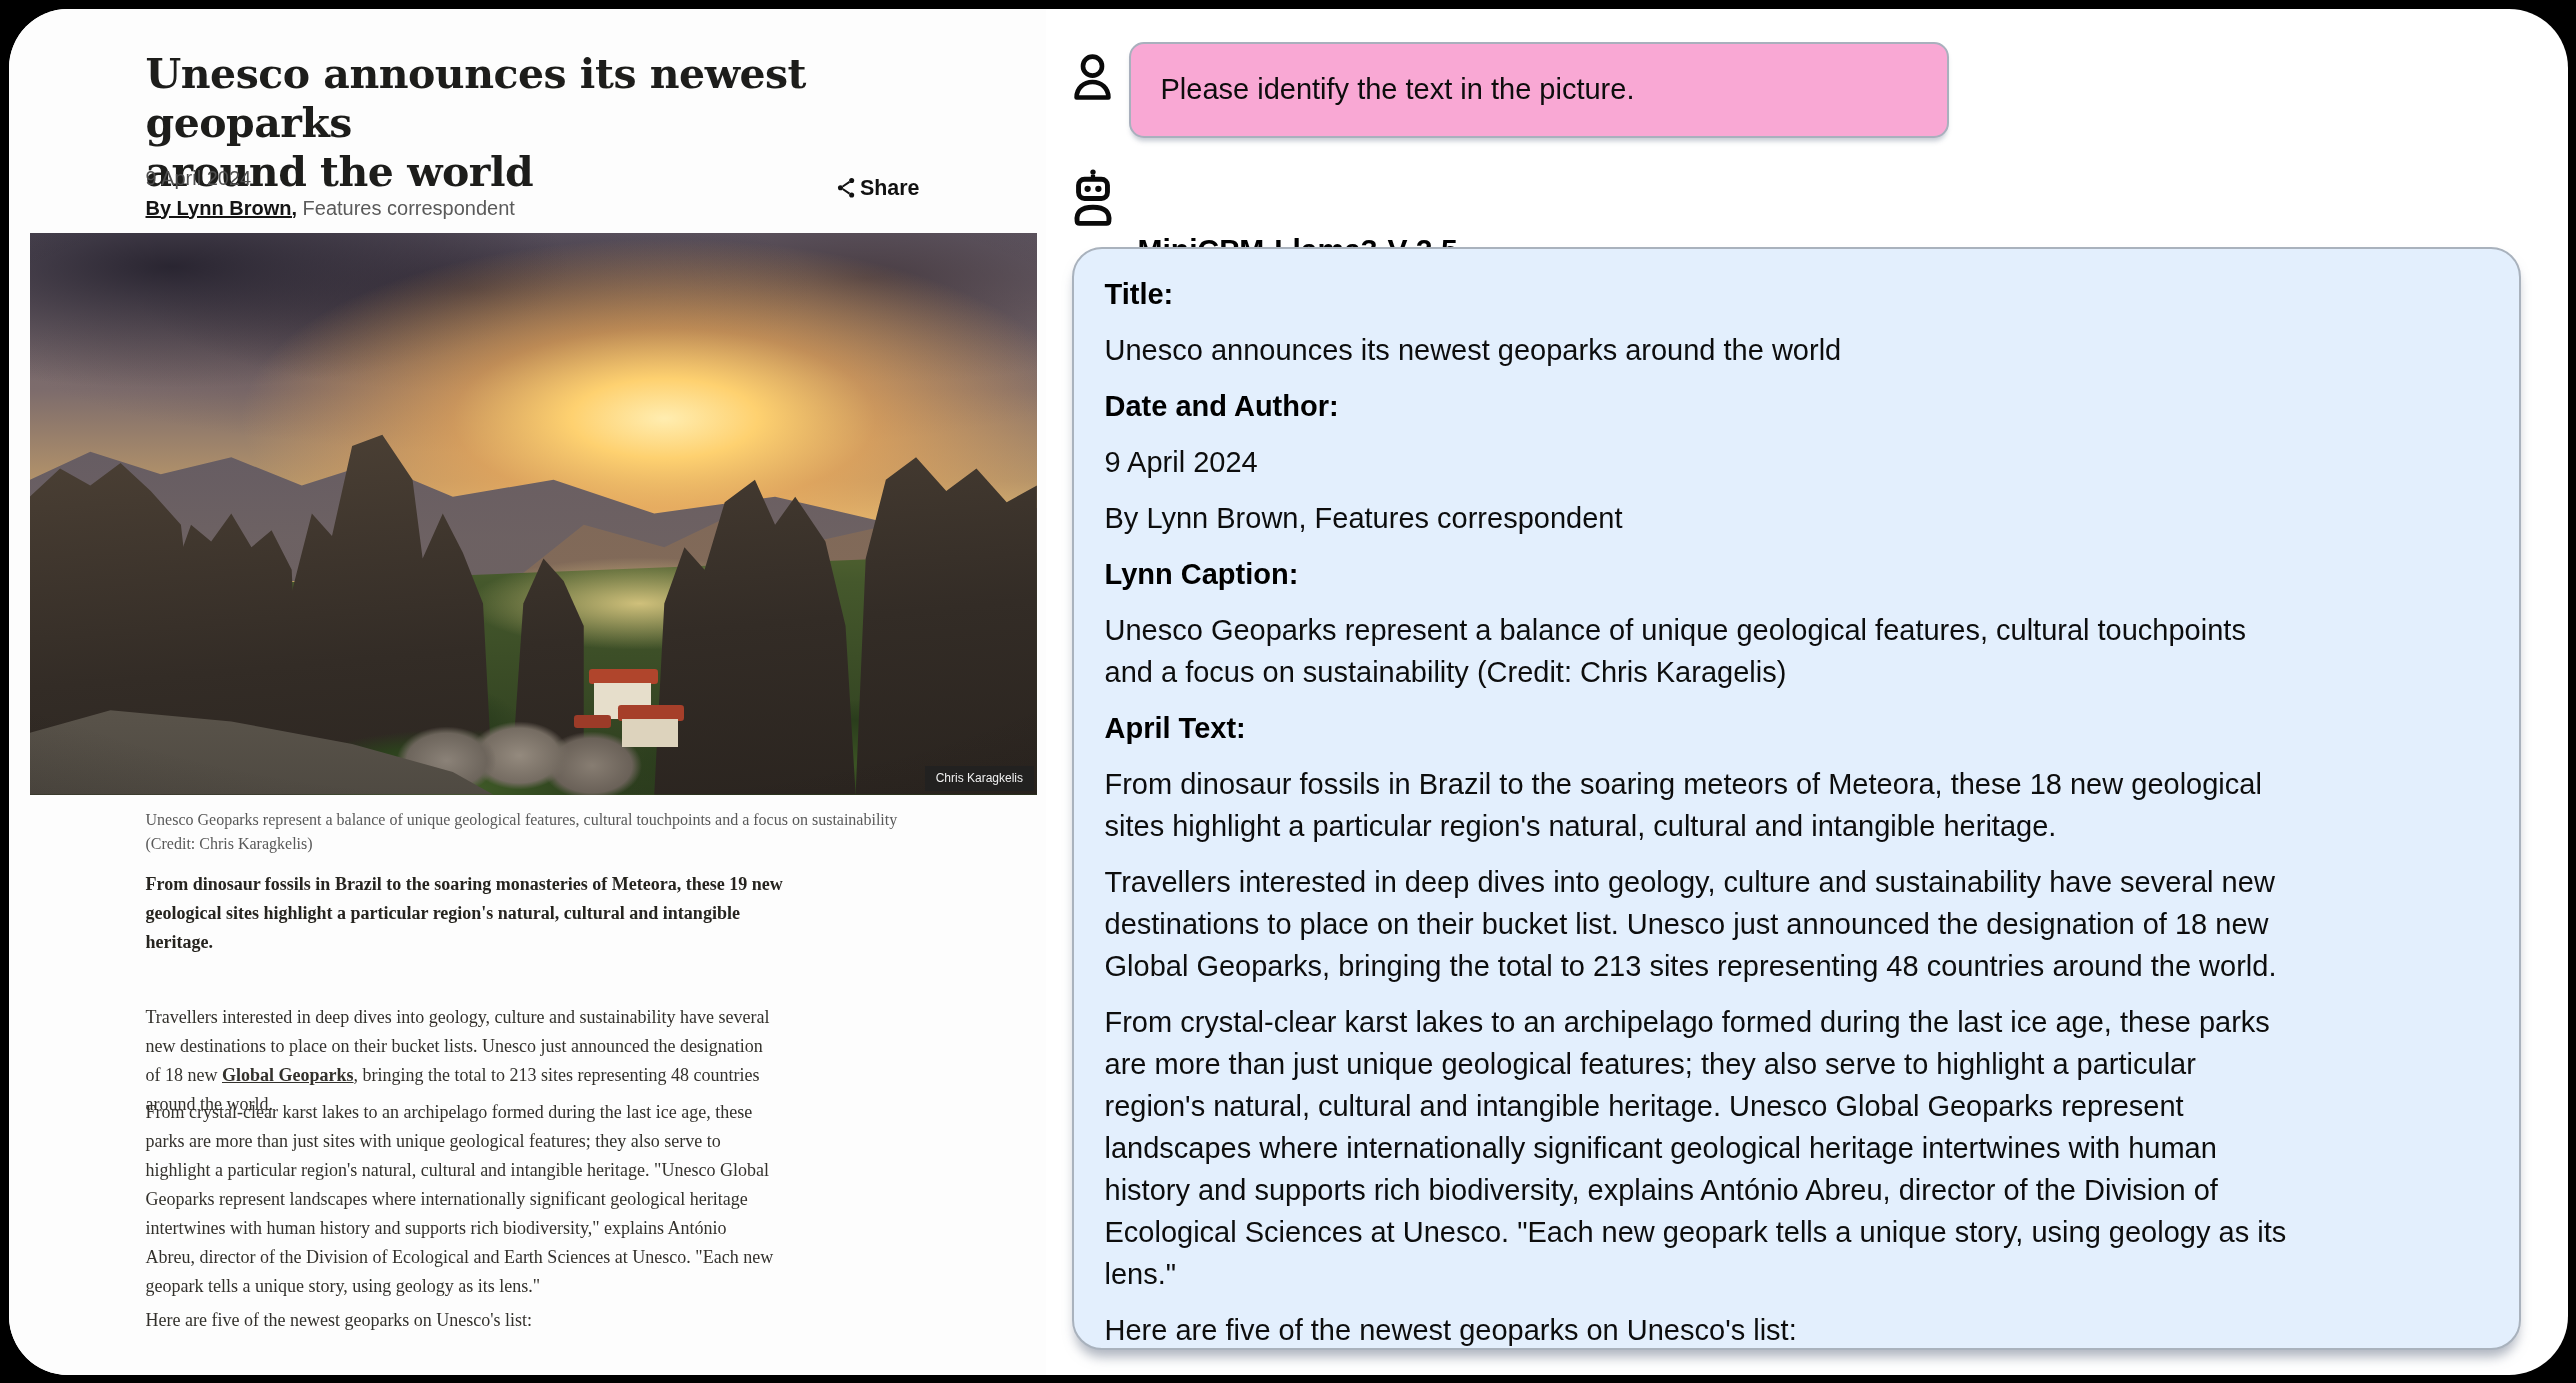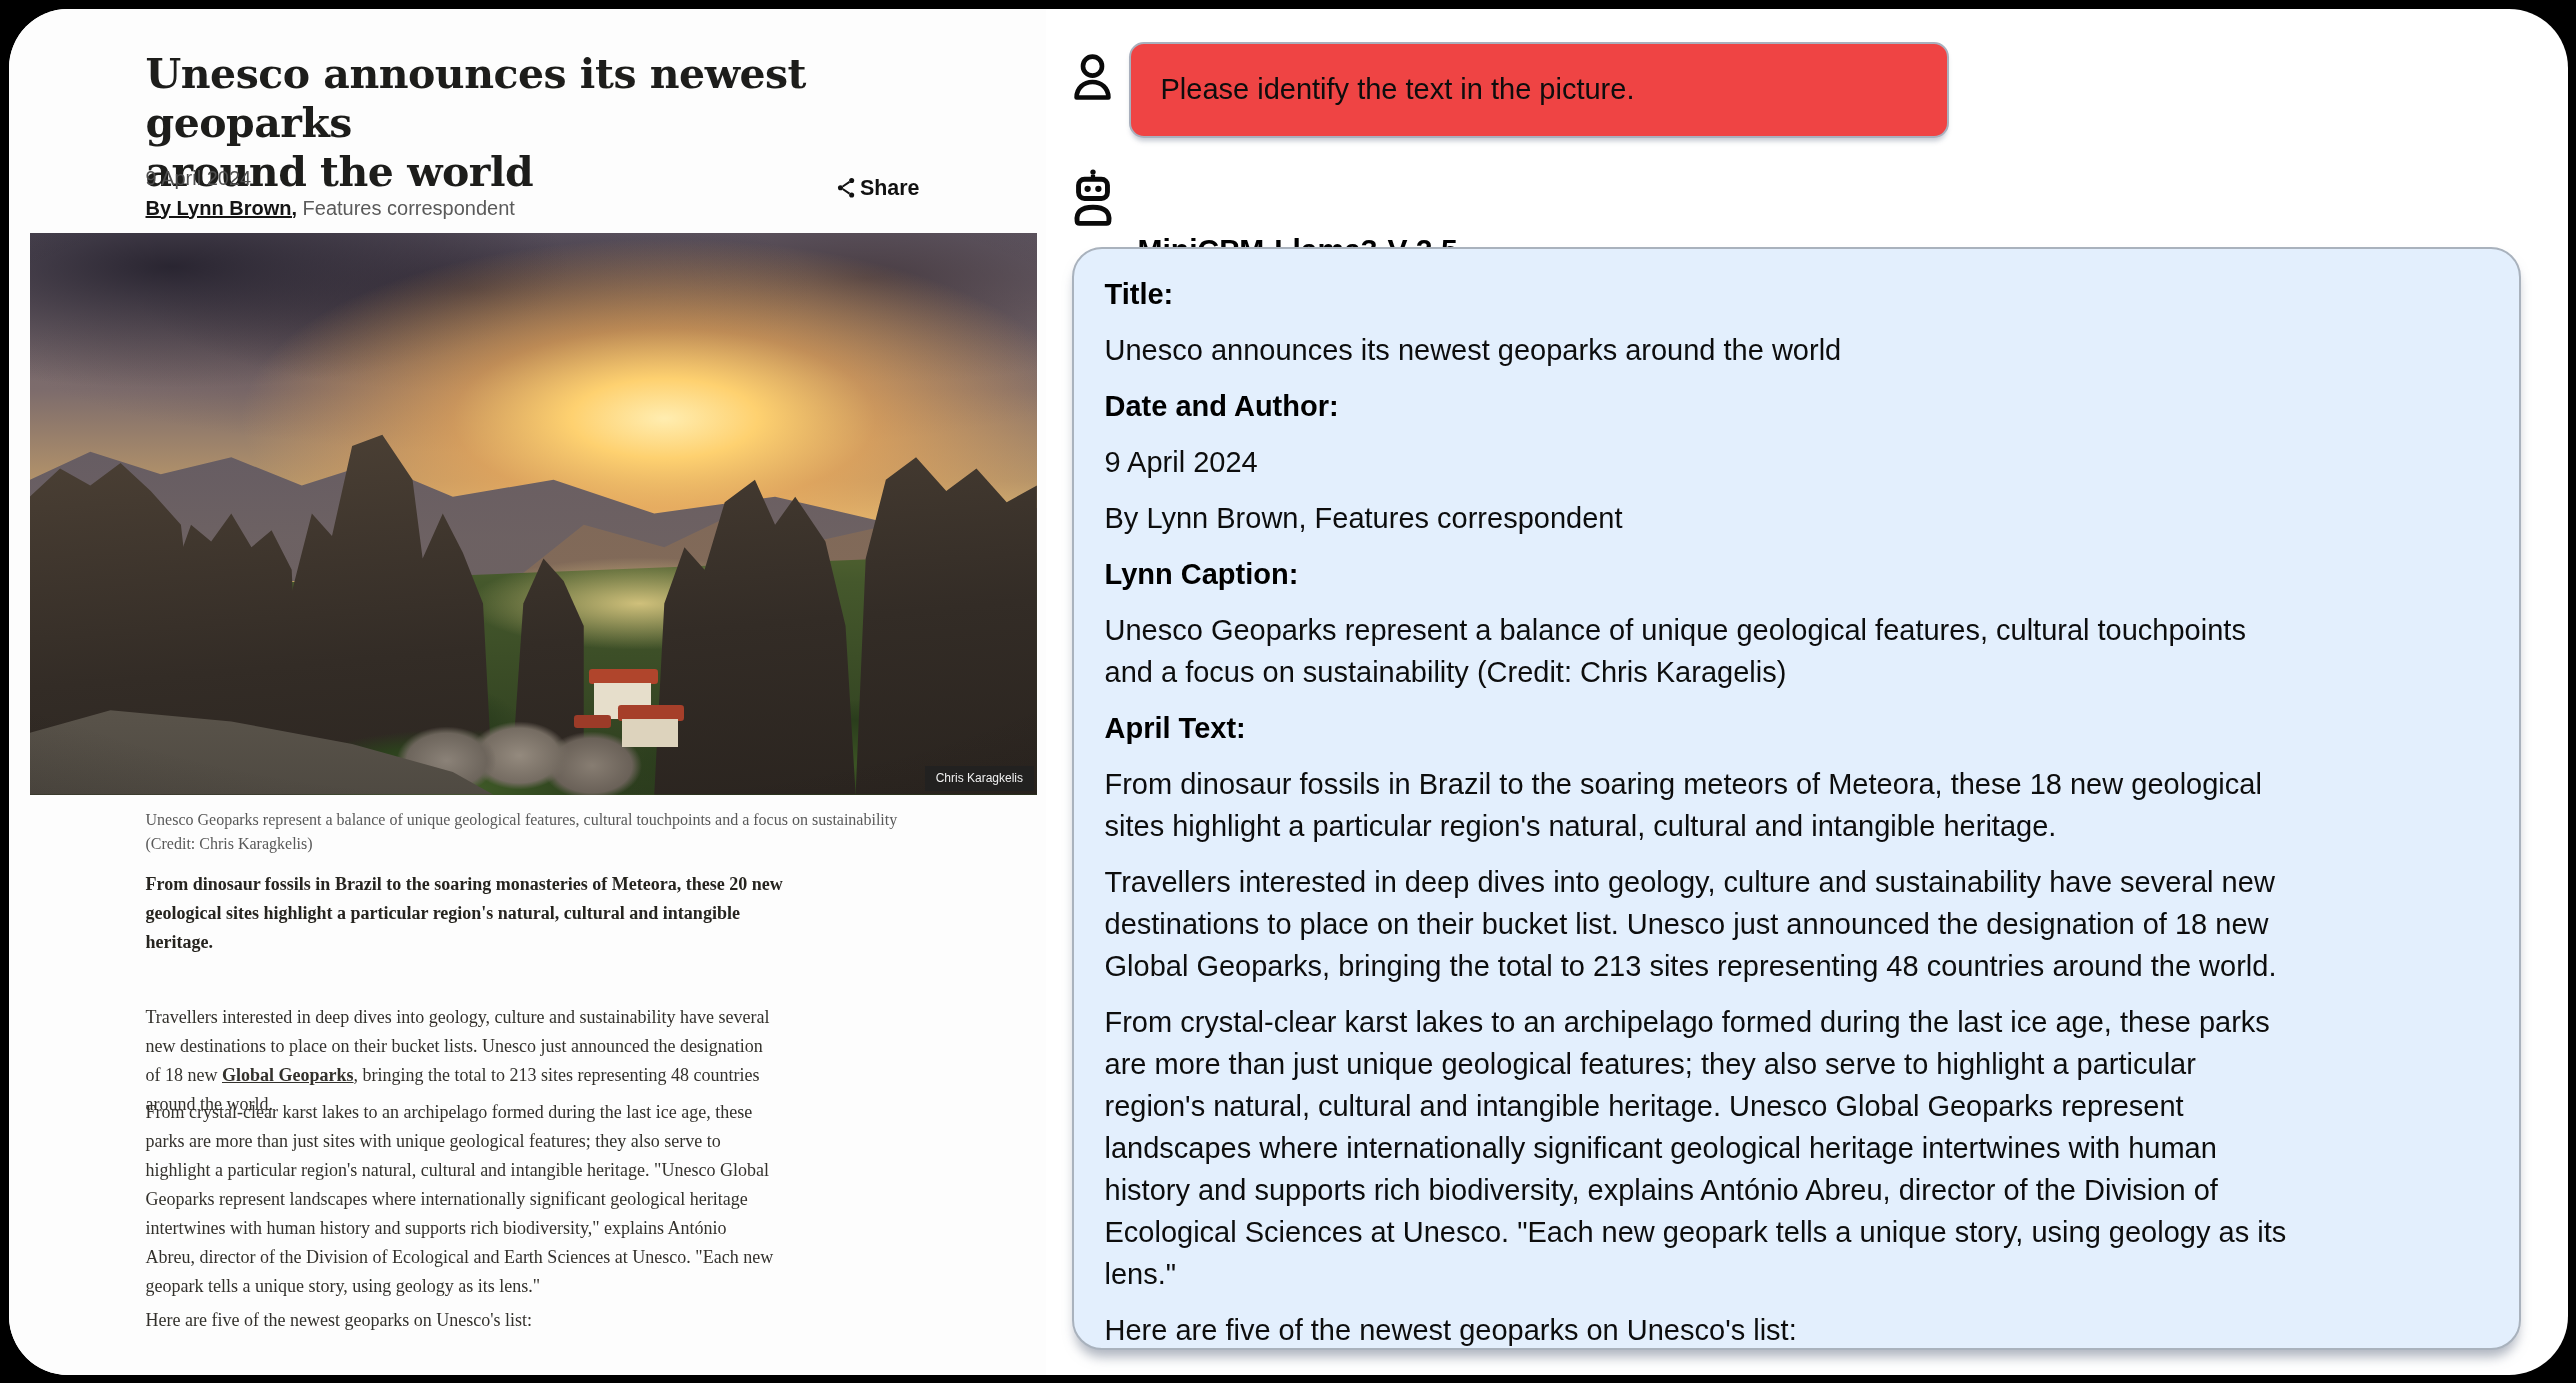--- a/index.html
+++ b/index.html
@@ -73,21 +73,21 @@
   .a-p3{top:1089px;}
   .a-p4{top:1297px;}
   .a-link{color:#33312c;text-decoration:underline;font-weight:700;cursor:pointer;}
 
   
   .avatar{position:absolute;}
   .avatar svg{width:100%;height:100%;}
   .user-avatar{left:1057px;top:35px;width:53px;height:69px;}
   .bot-avatar{left:1056px;top:154px;width:56px;height:69px;}
   .user-bubble{position:absolute;left:1120px;top:33px;width:820px;height:96px;
-               background:#ef4444;border:2.1px solid #a9b0bd;border-radius:15px;
+               background:#f9a8d4;border:2.1px solid #a9b0bd;border-radius:15px;
                display:flex;align-items:center;padding-left:30px;box-sizing:border-box;
                font-size:29px;color:#0d0d0d;box-shadow:0 4.3px 5.3px -2.1px rgba(125,135,155,.45);}
   .model-name{position:absolute;left:1129px;top:180px;font-size:30px;font-weight:700;color:#000;margin-top:44px;}
   .bot-bubble{position:absolute;left:1063px;top:238px;width:1449px;height:1103px;
               background:#e3effd;border:2.1px solid #a9b2bd;border-radius:30px;
               box-sizing:border-box;padding:24.6px 32px 16px 31px;overflow:hidden;
               box-shadow:0 9.6px 11.8px -3.2px rgba(110,120,140,.55);}
   .resp-heading{font-size:29px;line-height:42px;font-weight:700;color:#000;margin-bottom:14px;white-space:pre-line;}
   .resp-para{font-size:29px;line-height:42px;color:#0d0d0d;margin-bottom:14px;white-space:pre-line;}
 </style>
@@ -138,21 +138,21 @@
             <div class="mo-w2"></div>
             <div class="mo-r3"></div>
         </div>
         <div class="ph-fg"></div>
         <div class="ph-vignette"></div>
         <div class="ph-credit">Chris Karagkelis</div>
       </div>
 
       <div class="a-caption">Unesco Geoparks represent a balance of unique geological features, cultural touchpoints and a focus on sustainability
 (Credit: Chris Karagkelis)</div>
-      <div class="a-body a-intro">From dinosaur fossils in Brazil to the soaring monasteries of Meteora, these 20 new
+      <div class="a-body a-intro">From dinosaur fossils in Brazil to the soaring monasteries of Meteora, these 19 new
 geological sites highlight a particular region's natural, cultural and intangible
 heritage.</div>
       <div class="a-body a-p2">
         <span>Travellers interested in deep dives into geology, culture and sustainability have several
 new destinations to place on their bucket lists. Unesco just announced the designation
 of 18 new </span><span class="a-link">Global Geoparks</span><span>, bringing the total to 213 sites representing 48 countries
 around the world.</span>
       </div>
       <div class="a-body a-p3">From crystal-clear karst lakes to an archipelago formed during the last ice age, these
 parks are more than just sites with unique geological features; they also serve to

